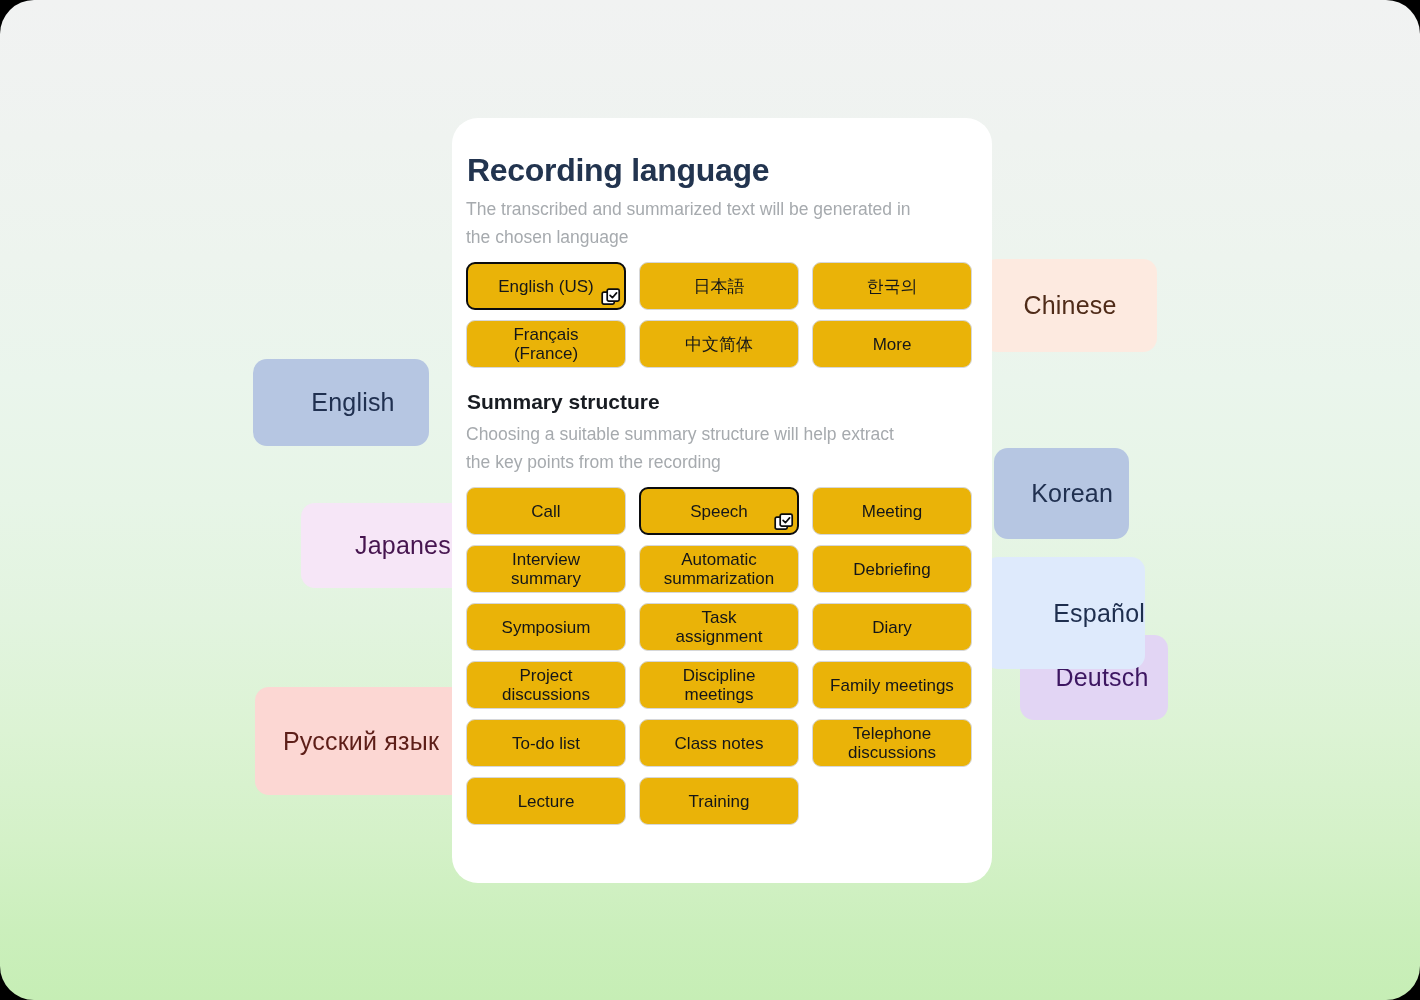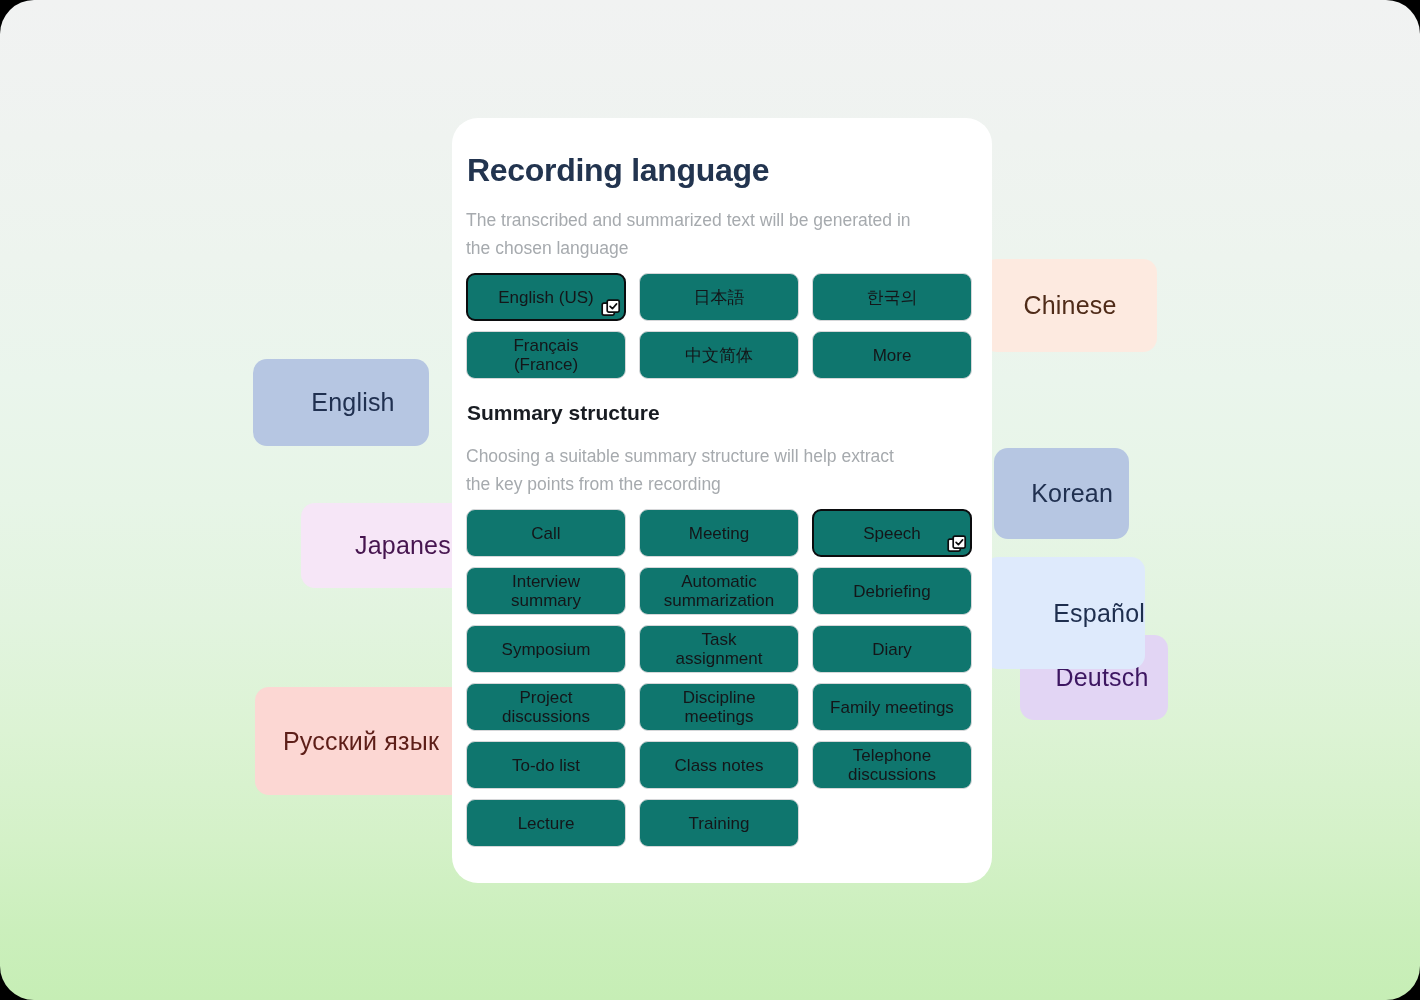--- a/index.html
+++ b/index.html
@@ -65,21 +65,21 @@
     font-weight:bold;
     color:#22344f;
     letter-spacing:-.3px;
     margin:8px 0 0 0;
     padding-left:1px;
   }
   .panel-desc {
     font-size:17.5px;
     color:#a6aaae;
     line-height:28px;
-    margin-top:17px;
+    margin-top:6px;
     max-width:455px;
   }
 
   .section-title {
     font-size:21px;
     font-weight:bold;
     color:#181c22;
     margin-top:22px;
     padding-left:1px;
   }
@@ -90,21 +90,21 @@
     grid-template-columns:160px 160px 160px;
     column-gap:13px;
     row-gap:10px;
     margin-top:11px;
   }
   .opt {
     position:relative;
     height:48px;
     border:1px solid #d6d7d9;
     border-radius:9px;
-    background:#0f766e;
+    background:#eab308;
     display:flex; align-items:center; justify-content:center;
     font-size:17px;
     color:#141619;
     text-align:center;
     line-height:19px;
     font-family:"Liberation Sans", sans-serif;
     cursor:pointer;
     padding:0 2px;
   }
   .opt .label { display:block; white-space:pre-line; }
@@ -186,31 +186,31 @@
           </div>
         </div>
 
       <h2 class="section-title">Summary structure</h2>
       <p class="panel-desc">Choosing a suitable summary structure will help extract the key points from the recording</p>
 
       <div class="opt-grid" id="struct-grid">
           <div class="opt nowrap">
             <span class="label">Call</span>
           </div>
-          <div class="opt nowrap">
-            <span class="label">Meeting</span>
-          </div>
           <div class="opt selected nowrap">
             <span class="label">Speech</span>
             <span class="sel-badge"><svg viewBox="0 0 20 20" width="20" height="20" aria-hidden="true">
                 <rect x="1.2" y="5.2" width="12" height="12" rx="1.6" fill="#fff" stroke="#0b0c0e" stroke-width="1.7"></rect>
                 <rect x="6.2" y="2.2" width="12" height="12" rx="1.6" fill="#fff" stroke="#0b0c0e" stroke-width="1.7"></rect>
                 <path d="M9.1 8.4 L11.4 10.7 L15.6 5.9" fill="none" stroke="#0b0c0e" stroke-width="1.7" stroke-linecap="round" stroke-linejoin="round"></path>
               </svg></span>
           </div>
+          <div class="opt nowrap">
+            <span class="label">Meeting</span>
+          </div>
           <div class="opt">
             <span class="label">Interview
 summary</span>
           </div>
           <div class="opt">
             <span class="label">Automatic
 summarization</span>
           </div>
           <div class="opt nowrap">
             <span class="label">Debriefing</span>

